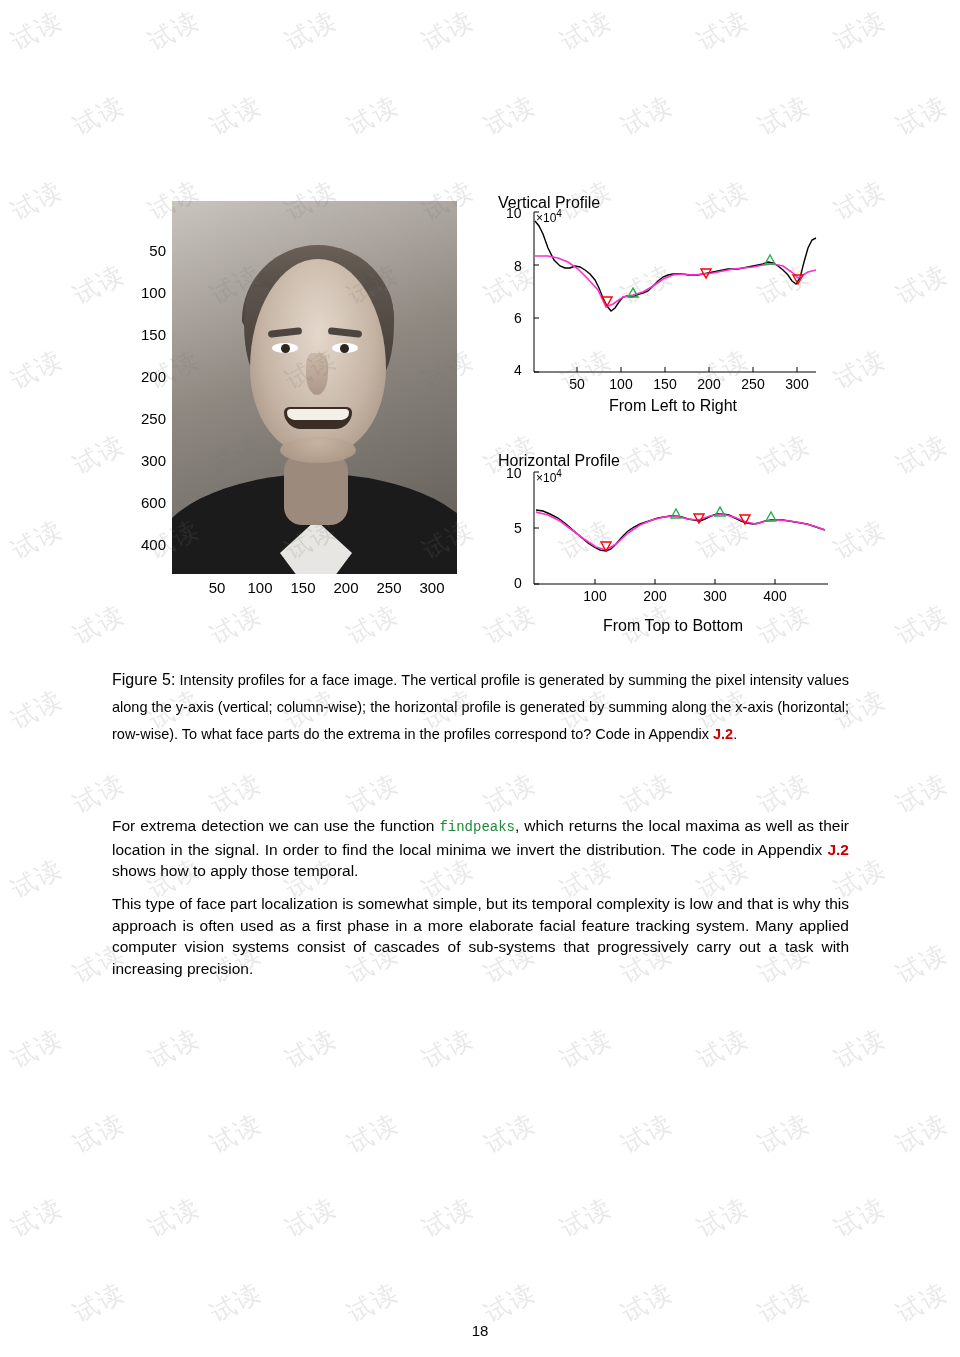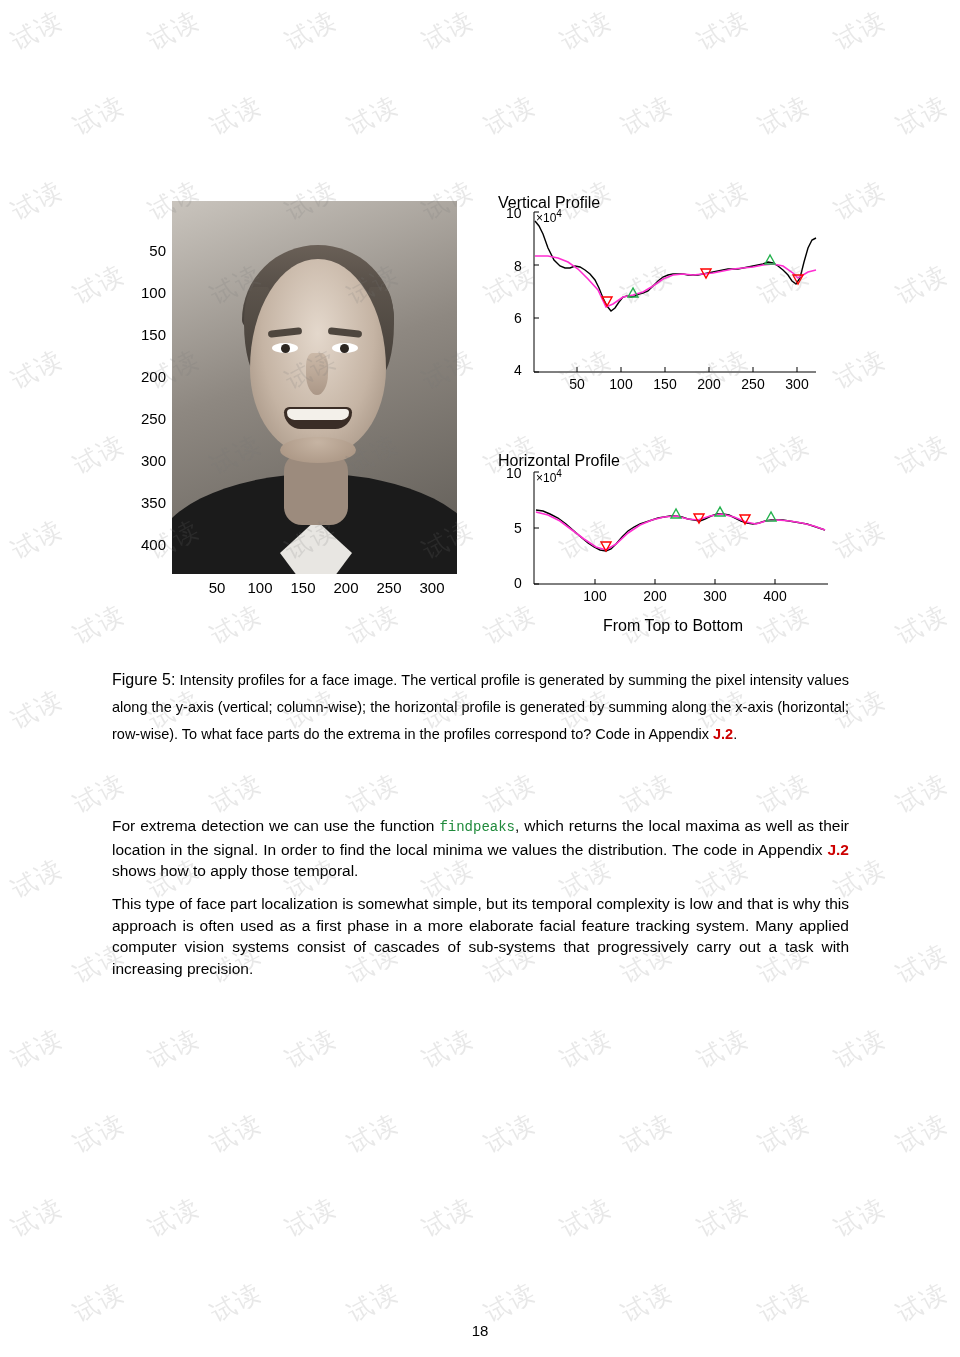--- a/index.html
+++ b/index.html
@@ -219,21 +219,21 @@
           </div>
       </div>
 
       <div class="y-ticks">
         <span style="top:41px">50</span>
         <span style="top:83px">100</span>
         <span style="top:125px">150</span>
         <span style="top:167px">200</span>
         <span style="top:209px">250</span>
         <span style="top:251px">300</span>
-        <span style="top:293px">350</span>
+        <span style="top:293px">600</span>
         <span style="top:335px">400</span>
       </div>
 
       <div class="x-ticks">
         <span style="left:45px">50</span>
         <span style="left:88px">100</span>
         <span style="left:131px">150</span>
         <span style="left:174px">200</span>
         <span style="left:217px">250</span>
         <span style="left:260px">300</span>
@@ -280,20 +280,21 @@
         <polygon points="295,79 305,79 300,88" fill="none" stroke="#ff0000" stroke-width="1.4"></polygon>
       </svg>
       <div class="xlabs">
         <span style="left:79px;  top:180px; transform:translateX(-50%);">50</span>
         <span style="left:123px; top:180px; transform:translateX(-50%);">100</span>
         <span style="left:167px; top:180px; transform:translateX(-50%);">150</span>
         <span style="left:211px; top:180px; transform:translateX(-50%);">200</span>
         <span style="left:255px; top:180px; transform:translateX(-50%);">250</span>
         <span style="left:299px; top:180px; transform:translateX(-50%);">300</span>
       </div>
+      <div class="xcaption" style="top:201px;">From Left to Right</div>
     </div>
 
     <div class="plot" id="plot-horizontal" style="left:386px; top:258px; height:190px;">
       <div class="title">Horizontal Profile</div>
       <div class="exp" style="left:38px; top:14px;">
         <span>×10</span><sup>4</sup>
       </div>
       <div class="ylabs">
         <span style="left:8px;  top:11px;">10</span>
         <span style="left:16px; top:66px;">5</span>
@@ -331,21 +332,21 @@
       <div class="xcaption" style="top:163px;">From Top to Bottom</div>
     </div>
   </div>
 
   <div class="caption">
     <span class="figlabel">Figure 5:</span><span> Intensity profiles for a face image. The vertical profile is generated by summing the pixel intensity values along the y-axis (vertical; column-wise); the horizontal profile is generated by summing along the x-axis (horizontal; row-wise). To what face parts do the extrema in the profiles correspond to? Code in Appendix </span><span class="ref-red">J.2</span><span>.</span>
   </div>
 
 
   <div class="body-text" id="para2">
-    <span>For extrema detection we can use the function </span><span class="mono-green">findpeaks</span><span>, which returns the local maxima as well as their location in the signal. In order to find the local minima we values the distribution. The code in Appendix </span><span class="ref-red">J.2</span><span> shows how to apply those temporal.</span>
+    <span>For extrema detection we can use the function </span><span class="mono-green">findpeaks</span><span>, which returns the local maxima as well as their location in the signal. In order to find the local minima we invert the distribution. The code in Appendix </span><span class="ref-red">J.2</span><span> shows how to apply those temporal.</span>
   </div>
 
   <div class="body-text" id="para3">This type of face part localization is somewhat simple, but its temporal complexity is low and that is why this approach is often used as a first phase in a more elaborate facial feature tracking system. Many applied computer vision systems consist of cascades of sub-systems that progressively carry out a task with increasing precision.</div>
 
   <div class="pagenum">18</div>
 </div>
 
 <div id="watermarks">
     <div class="wm" style="left: 10px; top: 14px;">试读</div>
     <div class="wm" style="left: 147.143px; top: 14px;">试读</div>

